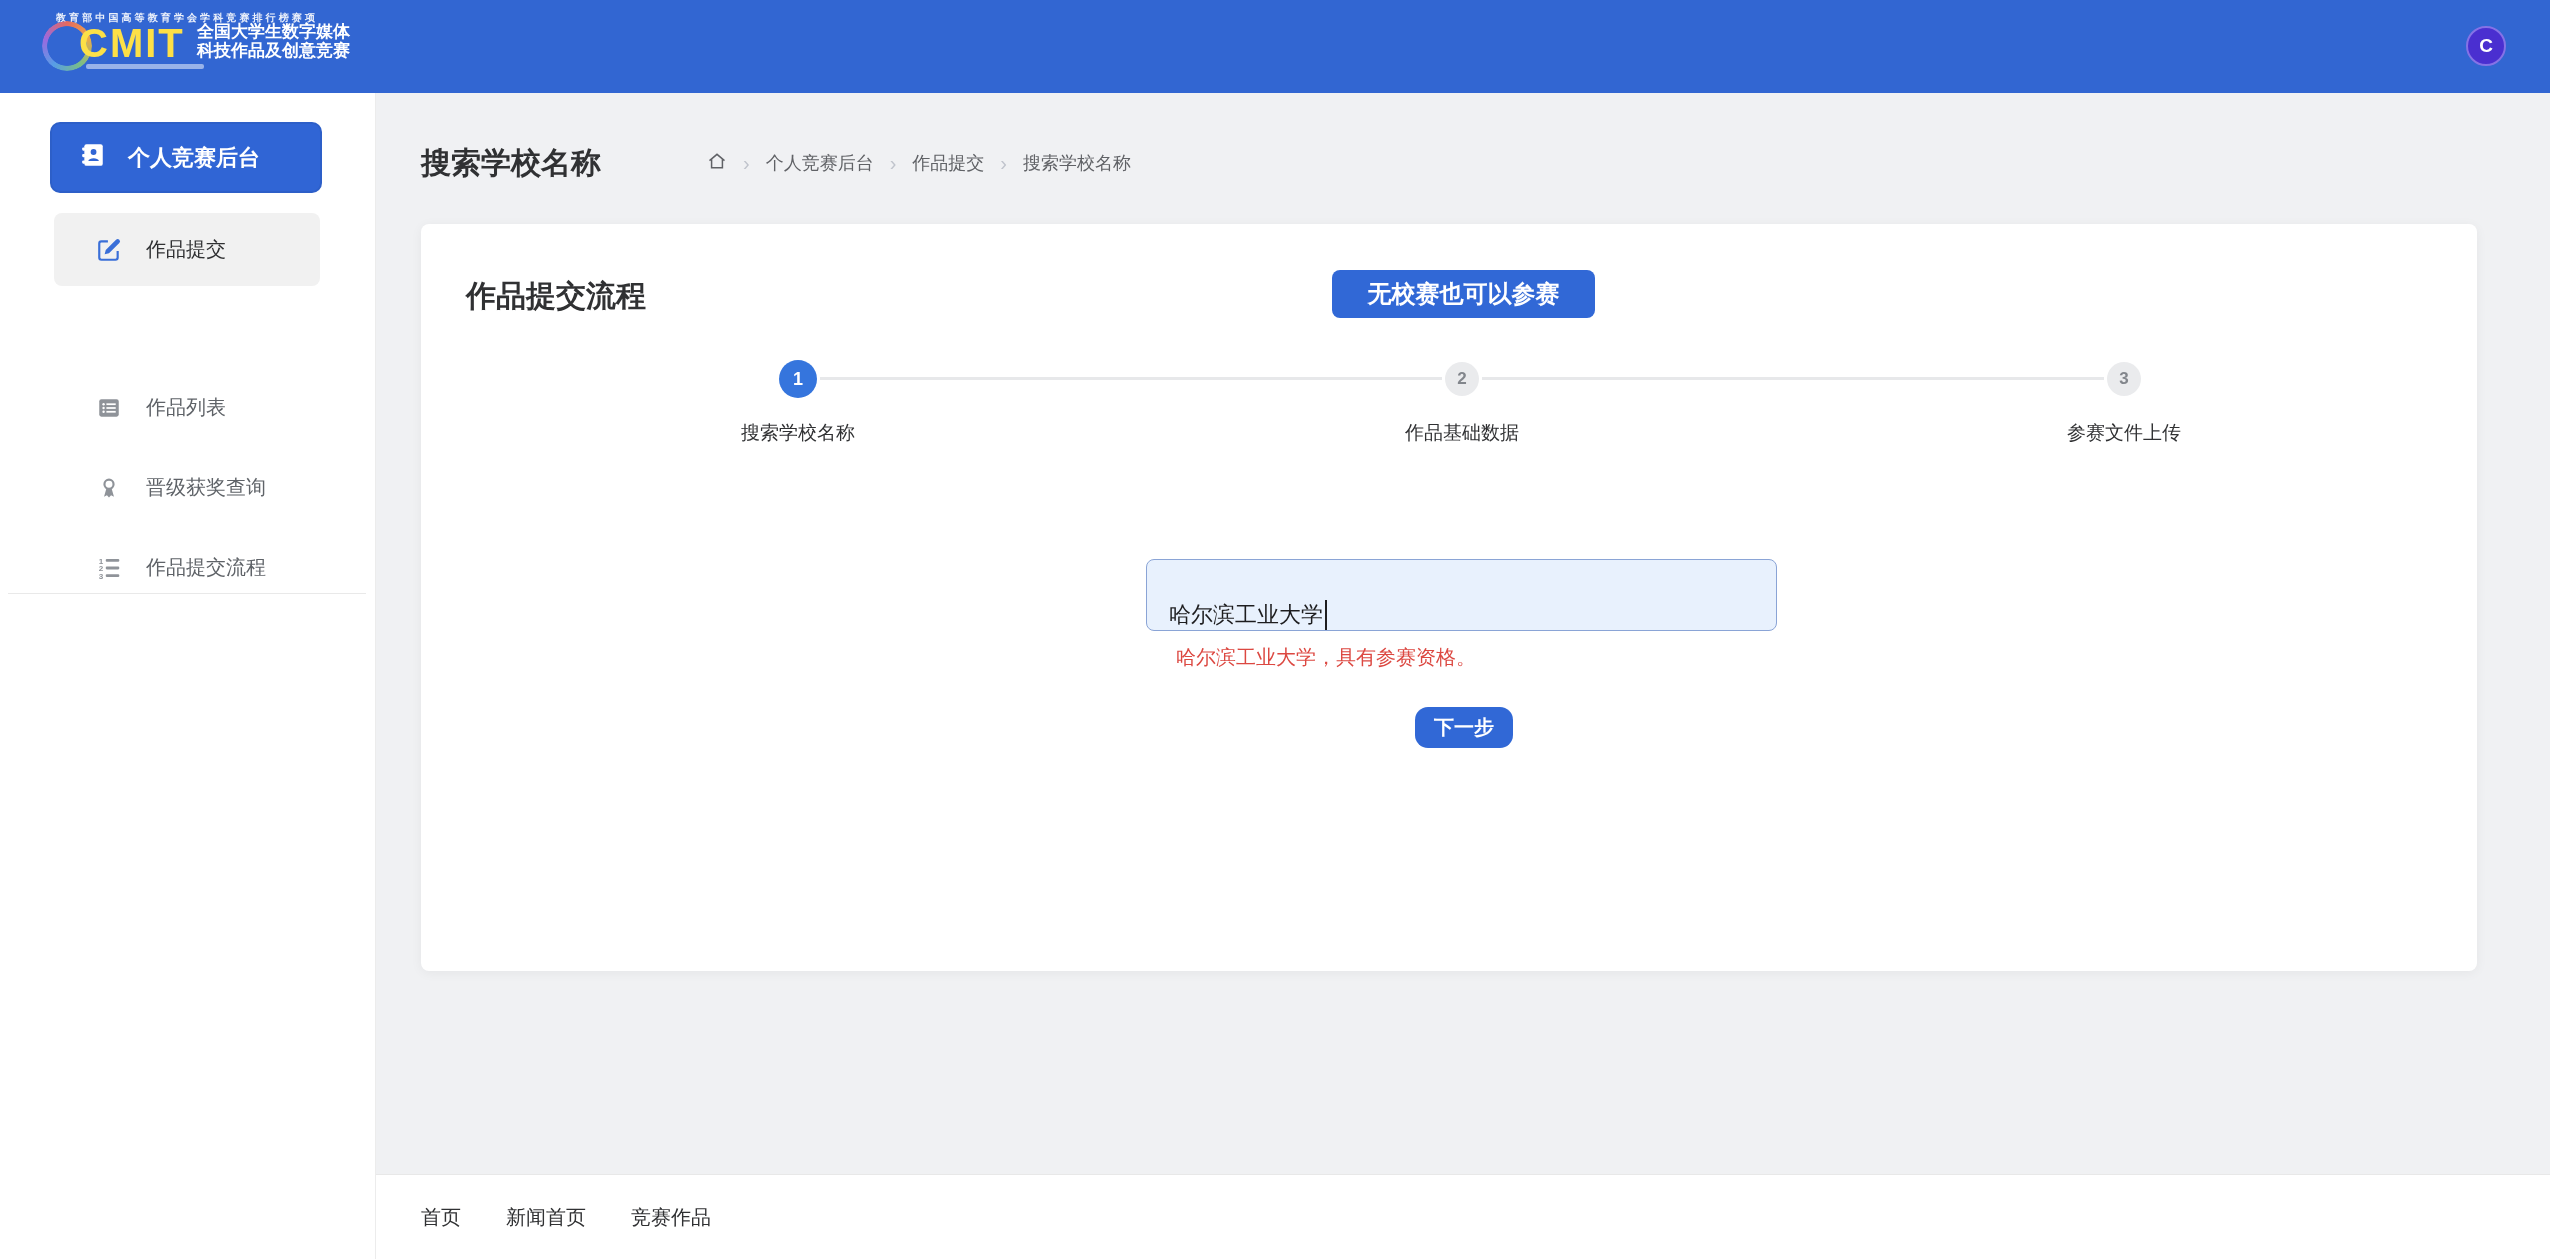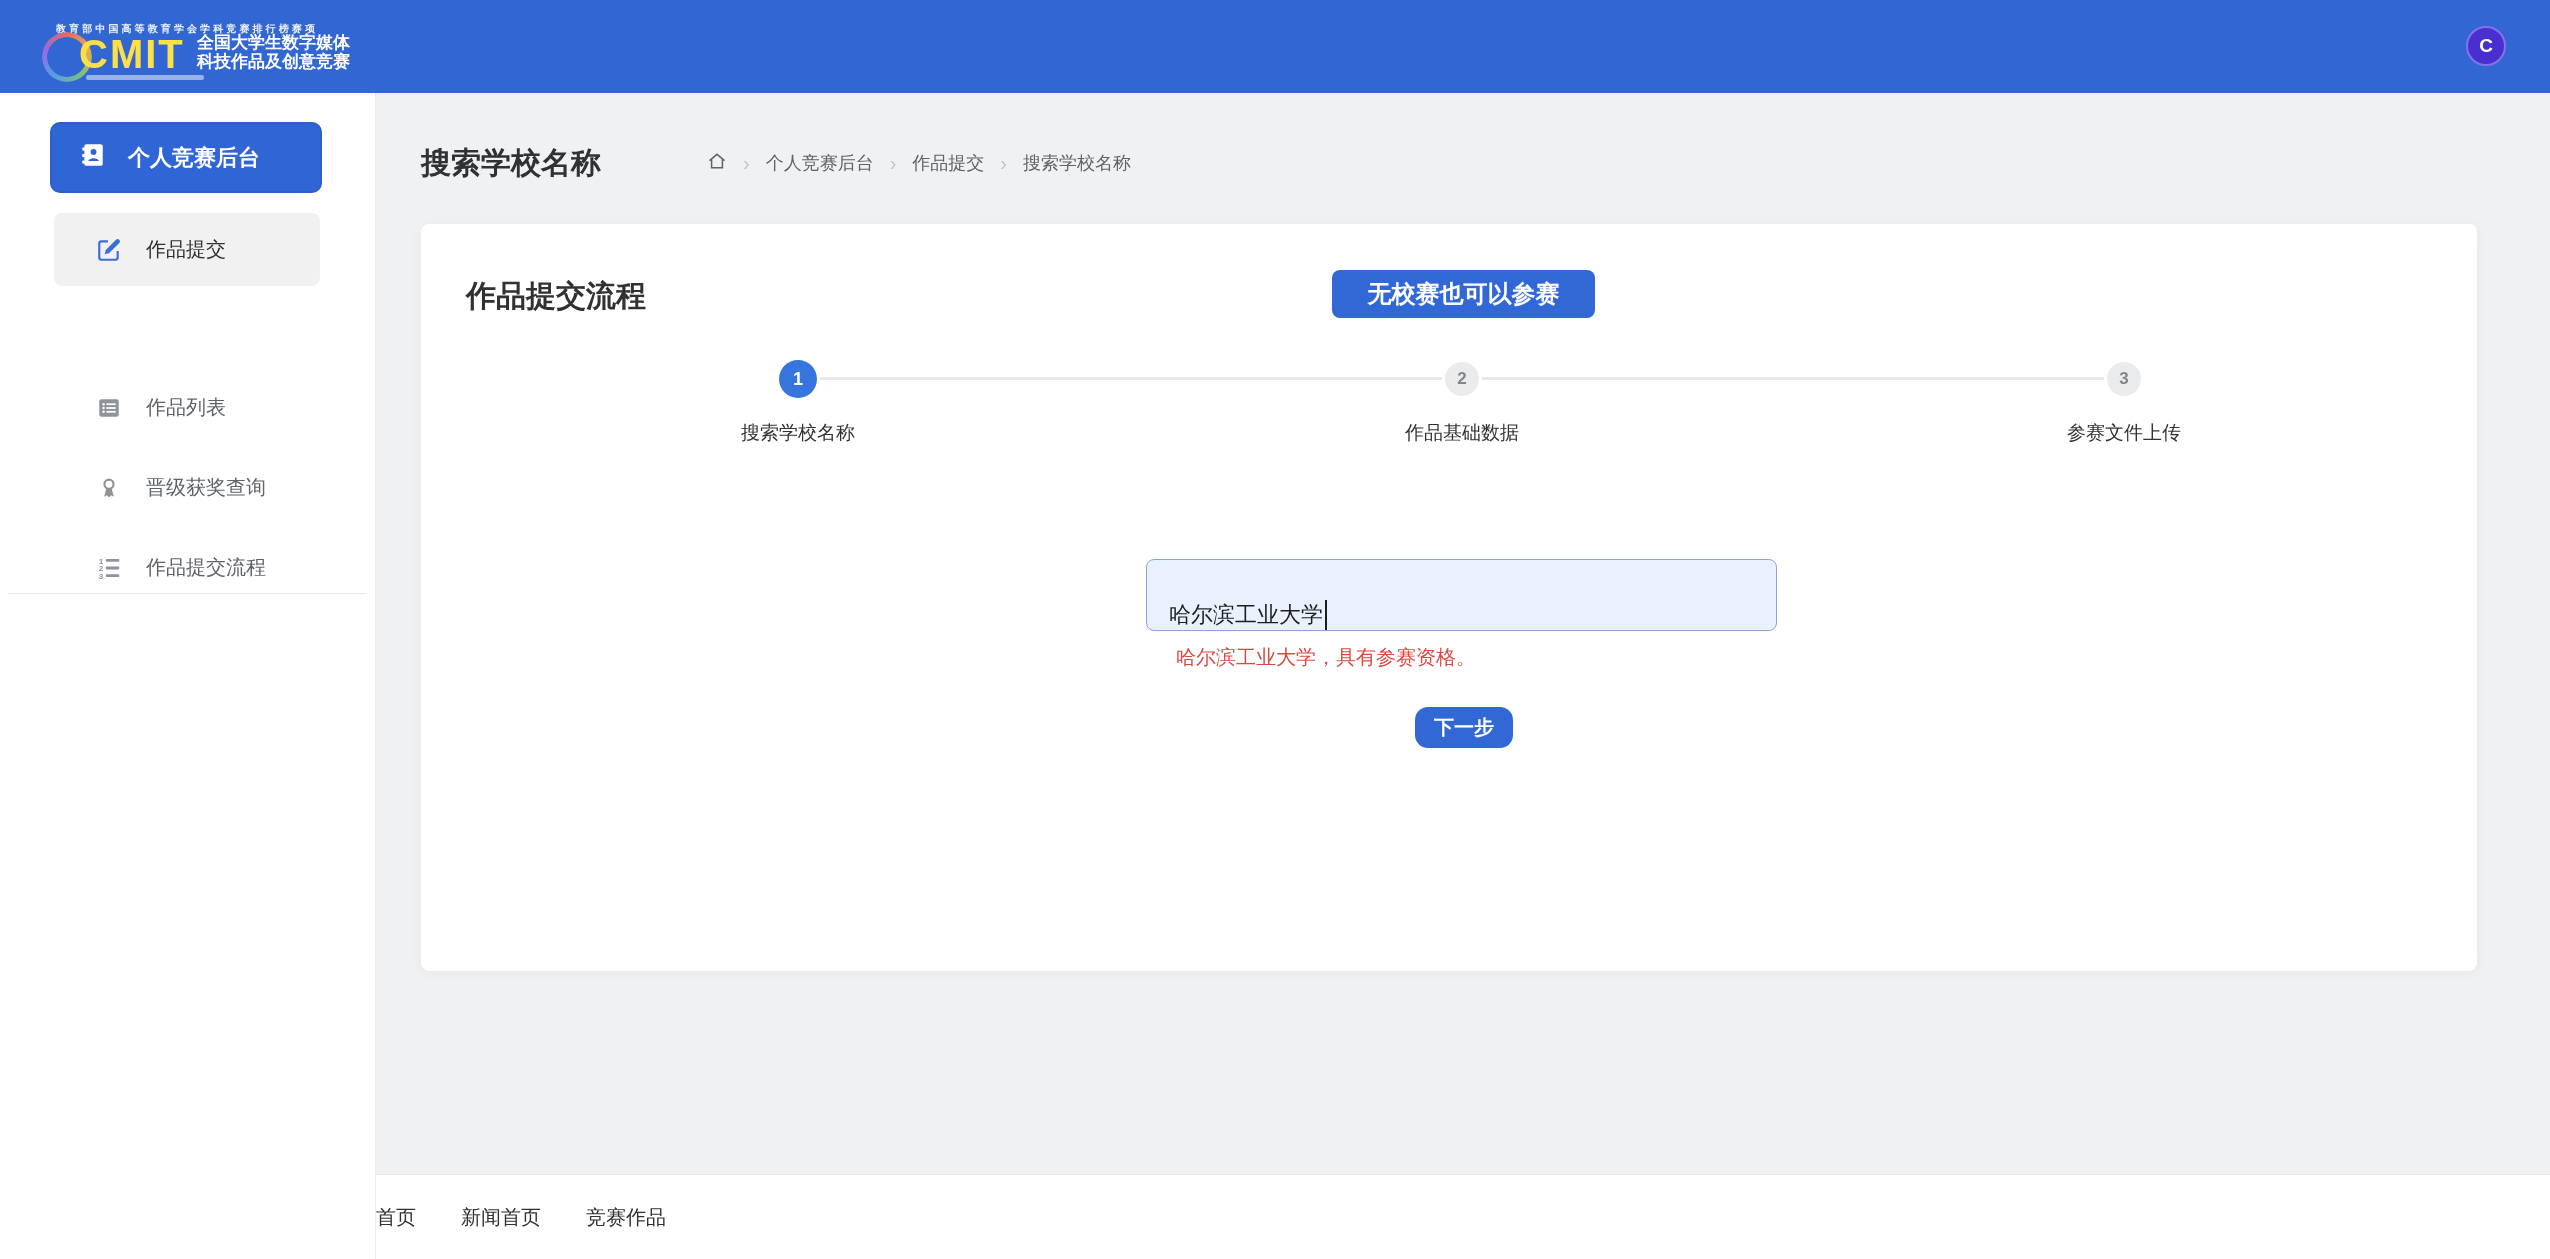--- a/index.html
+++ b/index.html
@@ -2,21 +2,21 @@
 <html><head>
 <meta charset="utf-8">
 <style>
   html,body{margin:0;padding:0;}
   body{
     width:2550px;height:1259px;position:relative;overflow:hidden;
     font-family:"Liberation Sans","DejaVu Sans",sans-serif;background:#fff;
   }
   
   .topbar{position:absolute;left:0;top:0;right:0;height:93px;background:#3266d2;}
-  .logo{position:absolute;left:30px;top:11px;width:320px;height:83px;cursor:pointer;}
+  .logo{position:absolute;left:30px;top:0;width:320px;height:83px;cursor:pointer;}
   .logo-ribbon{position:absolute;left:26px;top:11px;font-size:10px;color:#fff;opacity:.9;
     letter-spacing:3.1px;white-space:nowrap;font-weight:700;}
   .logo-ring{position:absolute;left:12px;top:21px;width:50px;height:50px;border-radius:50%;
     background:conic-gradient(#ef6a5a,#f5b041,#7dc383,#5aa0e8,#a06ae0,#ef6a5a);
     -webkit-mask:radial-gradient(circle,transparent 55%,#000 57%);
     mask:radial-gradient(circle,transparent 55%,#000 57%);opacity:.95;}
   .logo-acronym{position:absolute;left:49px;top:24px;font-size:40px;font-weight:900;color:#fde047;
     letter-spacing:2px;line-height:38px;}
   .logo-cn{position:absolute;left:167px;top:22px;color:#fff;font-weight:700;font-size:17px;
     line-height:19px;white-space:nowrap;}
@@ -73,21 +73,21 @@
     box-sizing:border-box;background:#e8f1fd;border:1px solid #8aa4d6;border-radius:8px;
     display:flex;align-items:flex-end;padding-left:22px;font-size:22px;color:#1d1d1f;cursor:text;}
   .caret{width:2px;height:30px;background:#1d1d1f;margin-left:2px;}
   .eligibility{position:absolute;left:755px;top:420px;font-size:20px;color:#dc4841;}
   .next-btn{position:absolute;left:994px;top:483px;width:98px;height:41px;background:#3168d6;
     color:#fff;border:none;border-radius:13px;font-size:20px;font-weight:700;cursor:pointer;
     font-family:inherit;}
   
   .footer{position:absolute;left:0;right:0;bottom:0;height:84px;background:#fff;
     border-top:1px solid #e8e8e8;display:flex;align-items:center;}
-  .footer-links{display:flex;gap:45px;font-size:20px;color:#303133;}
+  .footer-links{display:flex;gap:45px;margin-left:45px;font-size:20px;color:#303133;}
   .footer-link{cursor:pointer;}
   .copyright{margin-left:auto;margin-right:40px;font-size:20px;color:#303133;}
 </style>
 </head>
 <body>
 
 <header class="topbar">
   <div class="logo">
     <div class="logo-ribbon">教育部中国高等教育学会学科竞赛排行榜赛项</div>
     <span class="logo-ring"></span>

